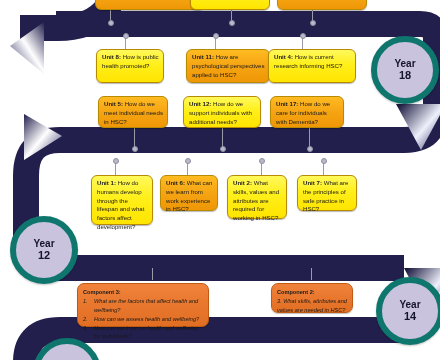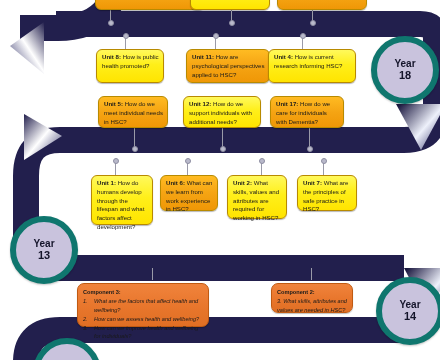--- a/index.html
+++ b/index.html
@@ -244,21 +244,21 @@
     <div class="comp-title">Component 2:</div>
     <div class="single">3. What skills, attributes and values are needed in HSC?</div>
   </div>
 
   <div class="year" style="left:371px; top:36px; width:56px; height:56px;">
     <span class="yl">Year</span>
     <span class="yn">18</span>
   </div>
   <div class="year" style="left:10px; top:216px; width:56px; height:56px;">
     <span class="yl">Year</span>
-    <span class="yn">13</span>
+    <span class="yn">12</span>
   </div>
   <div class="year" style="left:376px; top:277px; width:56px; height:56px;">
     <span class="yl">Year</span>
     <span class="yn">14</span>
   </div>
   <div class="year" style="left:33px; top:338px; width:56px; height:56px;">
     
   </div>
 
 </div>

